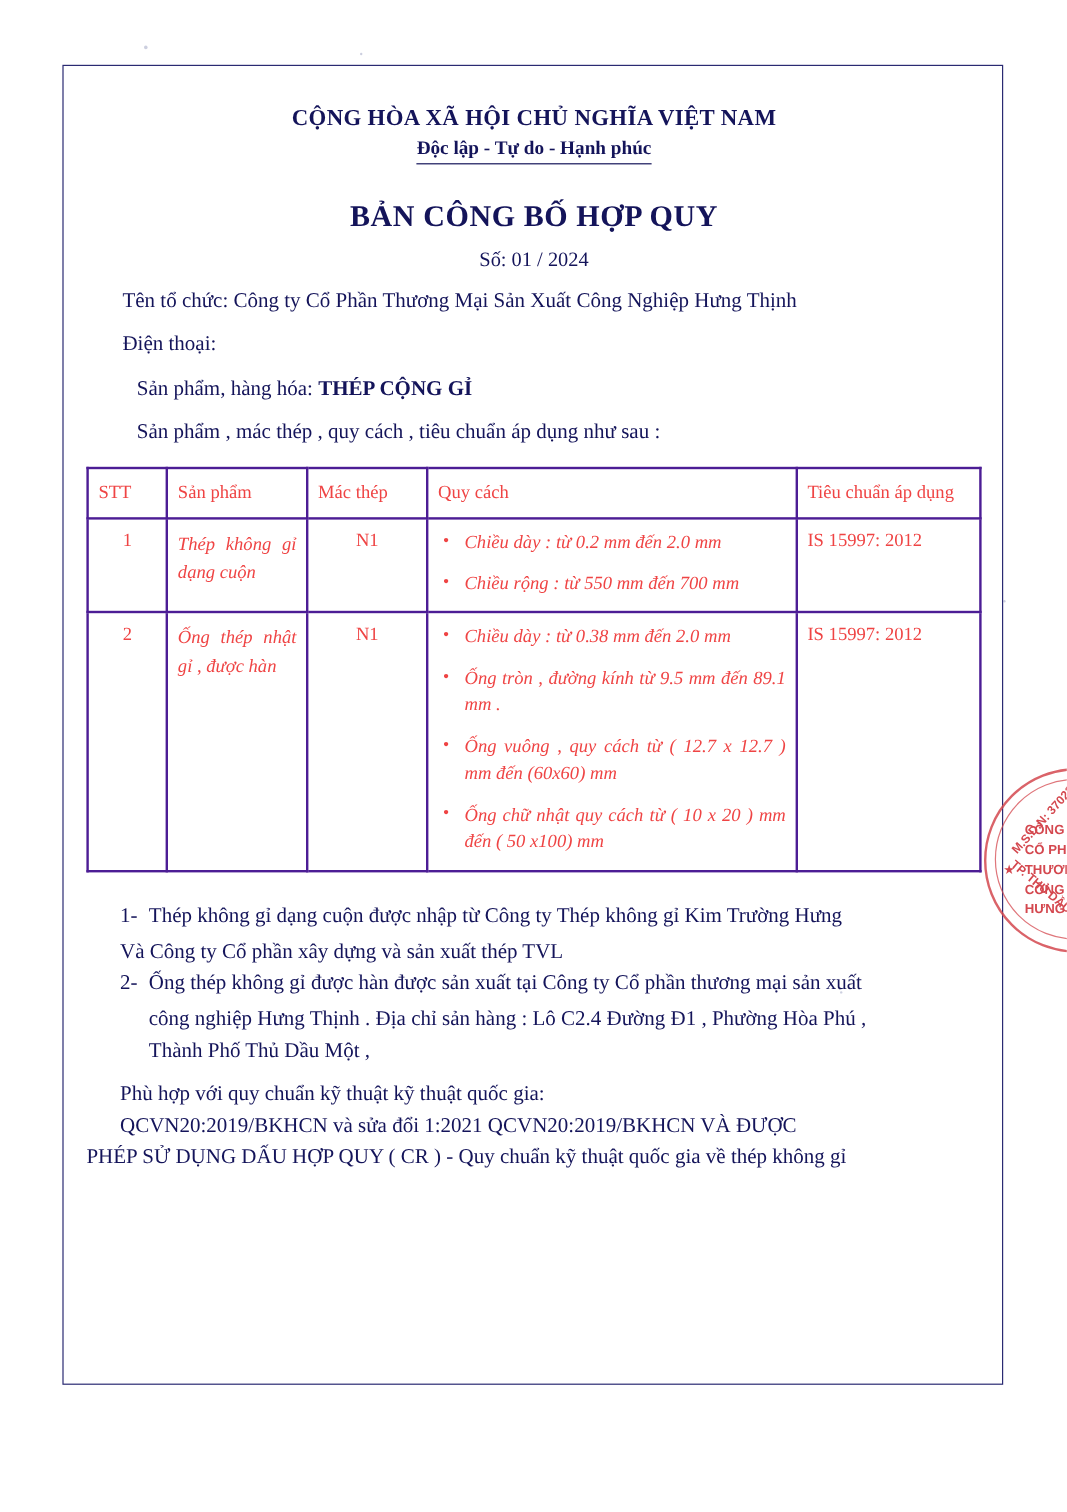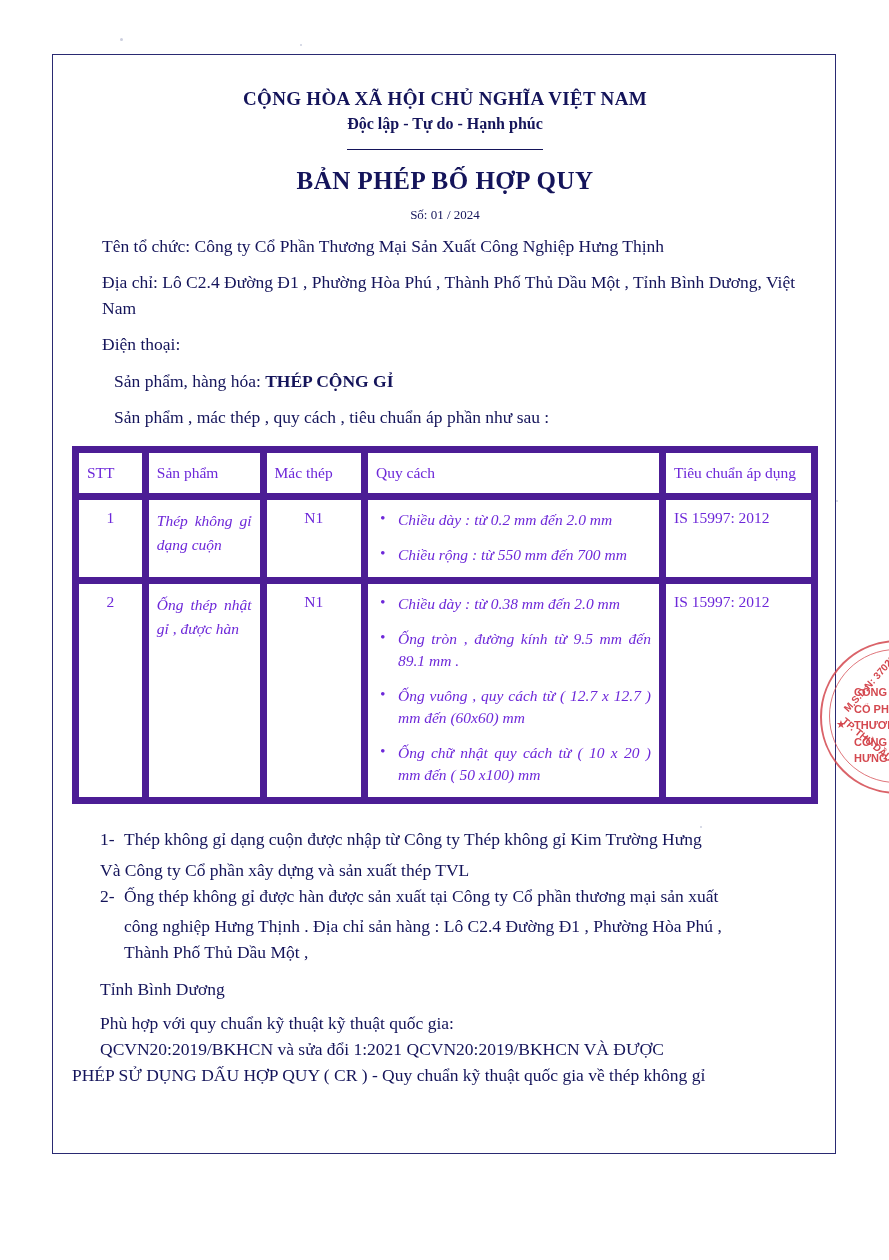--- a/index.html
+++ b/index.html
@@ -37,51 +37,51 @@
     letter-spacing: 0.3px;
     margin-top: 4px;
   }
   .motto {
     font-size: 16px;
     font-weight: bold;
     margin-top: 5px;
   }
   .motto span.u {
     border-bottom: 1.2px solid #14145a;
-    padding-bottom: 17px;
+    padding-bottom: 4px;
   }
   .doc-title {
     font-size: 25px;
     font-weight: bold;
     margin-top: 34px;
     letter-spacing: 0.5px;
   }
   .doc-number {
-    font-size: 13px;
+    font-size: 17px;
     margin-top: 12px;
   }
   .para {
     font-size: 17.5px;
     margin-top: 11px;
     line-height: 1.45;
   }
   .para.indent { padding-left: 30px; }
   .para.indent2 { padding-left: 42px; }
   .bold { font-weight: bold; }
   table.main {
     width: 746px;
     border-collapse: collapse;
     margin-top: 16px;
     font-size: 15.5px;
   }
   table.main th, table.main td {
-    border: 7px solid #4c1d95;
+    border: 2px solid #4c1d95;
     vertical-align: top;
     padding: 9px 8px;
-    color: #6d28d9;
+    color: #ef4444;
   }
   table.main th {
     font-weight: normal;
     text-align: left;
     padding-top: 11px;
     padding-bottom: 11px;
   }
   th.c-stt, td.c-stt { width: 52px; text-align: center; }
   th.c-prod, td.c-prod { width: 110px; }
   th.c-mac, td.c-mac { width: 92px; }
@@ -205,39 +205,36 @@
 </head>
 <body>
 
 <div class="page-border"></div>
 
 <div class="content">
 
   <div class="center national-title">CỘNG HÒA XÃ HỘI CHỦ NGHĨA VIỆT NAM</div>
   <div class="center motto"><span class="u">Độc lập - Tự do - Hạnh phúc</span></div>
 
-  <div class="center doc-title">BẢN PHÉP BỐ HỢP QUY</div>
+  <div class="center doc-title">BẢN CÔNG BỐ HỢP QUY</div>
   <div class="center doc-number">Số: 01 / 2024</div>
 
   <div class="para indent">
     <span>Tên tổ chức: </span><span>Công ty Cổ Phần Thương Mại Sản Xuất Công Nghiệp Hưng Thịnh</span>
   </div>
 
-  <div class="para indent">
-    <span>Địa chỉ: </span><span>Lô C2.4 Đường Đ1 , Phường Hòa Phú , Thành Phố Thủ Dầu Một , Tỉnh Bình Dương, Việt Nam</span>
-  </div>
 
   <div class="para indent">Điện thoại:</div>
 
   <div class="para indent2">
     <span>Sản phẩm, hàng hóa: </span><span class="bold">THÉP CỘNG GỈ</span>
   </div>
 
 
-  <div class="para indent2">Sản phẩm , mác thép , quy cách , tiêu chuẩn áp phần như sau :</div>
+  <div class="para indent2">Sản phẩm , mác thép , quy cách , tiêu chuẩn áp dụng như sau :</div>
 
   <table class="main">
     <thead>
       <tr>
         <th class="c-stt">STT</th>
         <th class="c-prod">Sản phẩm</th>
         <th class="c-mac">Mác thép</th>
         <th class="c-quy">Quy cách</th>
         <th class="c-std">Tiêu chuẩn áp dụng</th>
       </tr>
@@ -281,21 +278,20 @@
 
     <div class="note-row">
       <div class="note-num">2-</div>
       <div class="note-text">Ống thép không gỉ được hàn được sản xuất tại Công ty Cổ phần thương mại sản xuất</div>
     </div>
     <div class="note-cont2">công nghiệp Hưng Thịnh . Địa chỉ sản hàng : Lô C2.4 Đường Đ1 , Phường Hòa Phú ,</div>
     <div class="note-cont2">Thành Phố Thủ Dầu Một ,</div>
   </div>
 
   <div class="tail">
-    <div class="l1">Tỉnh Bình Dương</div>
     <div class="l2">Phù hợp với quy chuẩn kỹ thuật kỹ thuật quốc gia:</div>
     <div class="l3">QCVN20:2019/BKHCN và sửa đổi 1:2021  QCVN20:2019/BKHCN VÀ ĐƯỢC</div>
     <div class="l4">PHÉP SỬ DỤNG DẤU HỢP QUY ( CR ) -  Quy chuẩn kỹ thuật quốc gia về thép không gỉ</div>
   </div>
 
 </div>
 
 <div class="stamp">
   <div class="ring"></div>
   <div class="ring2"></div>

